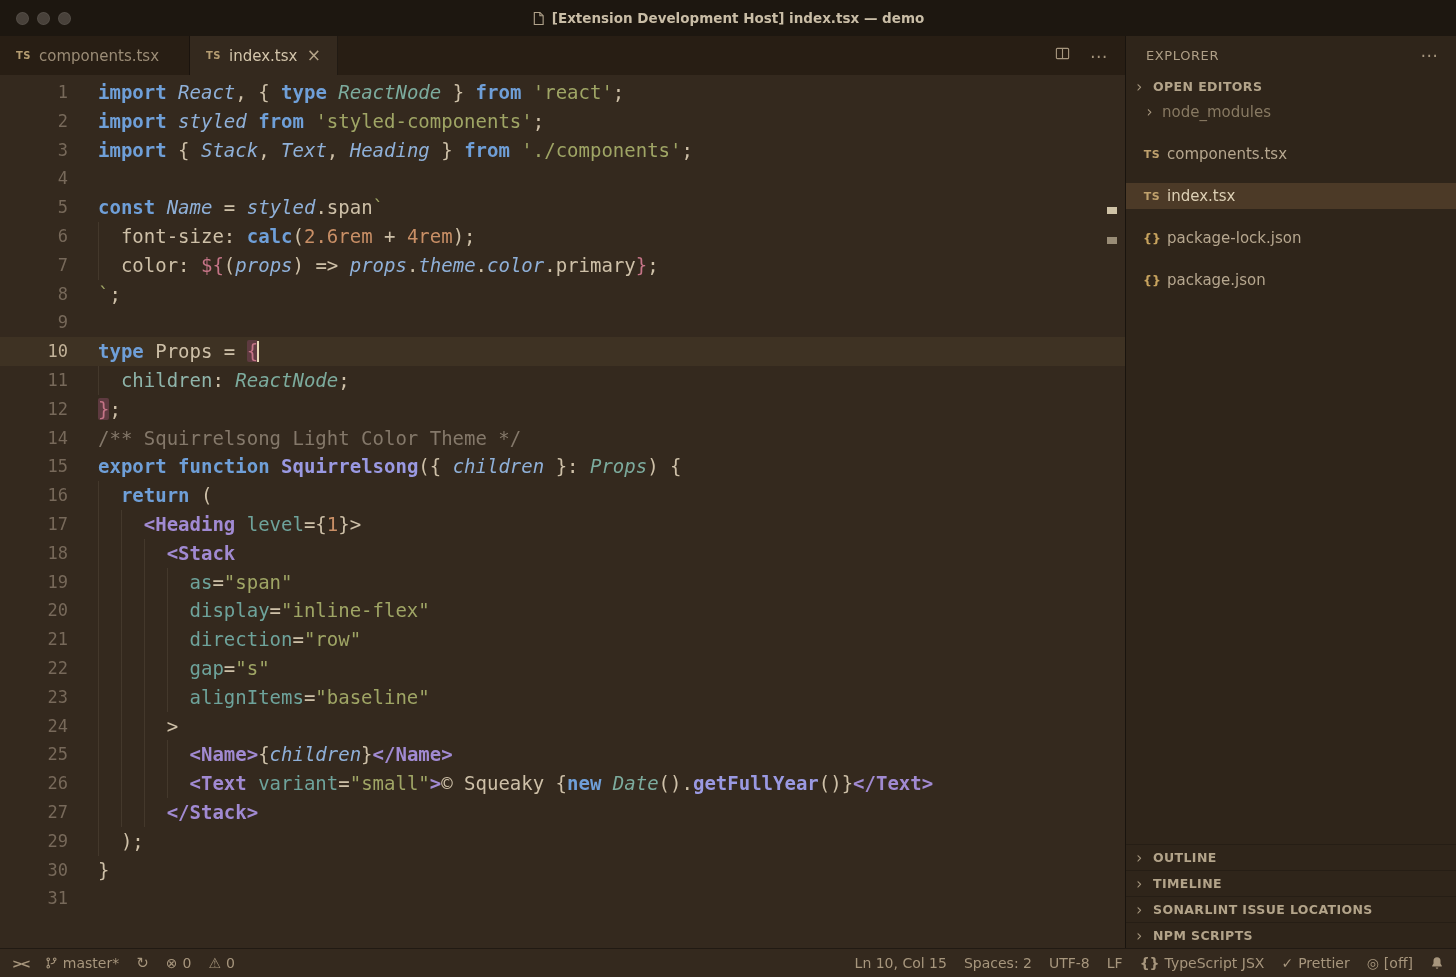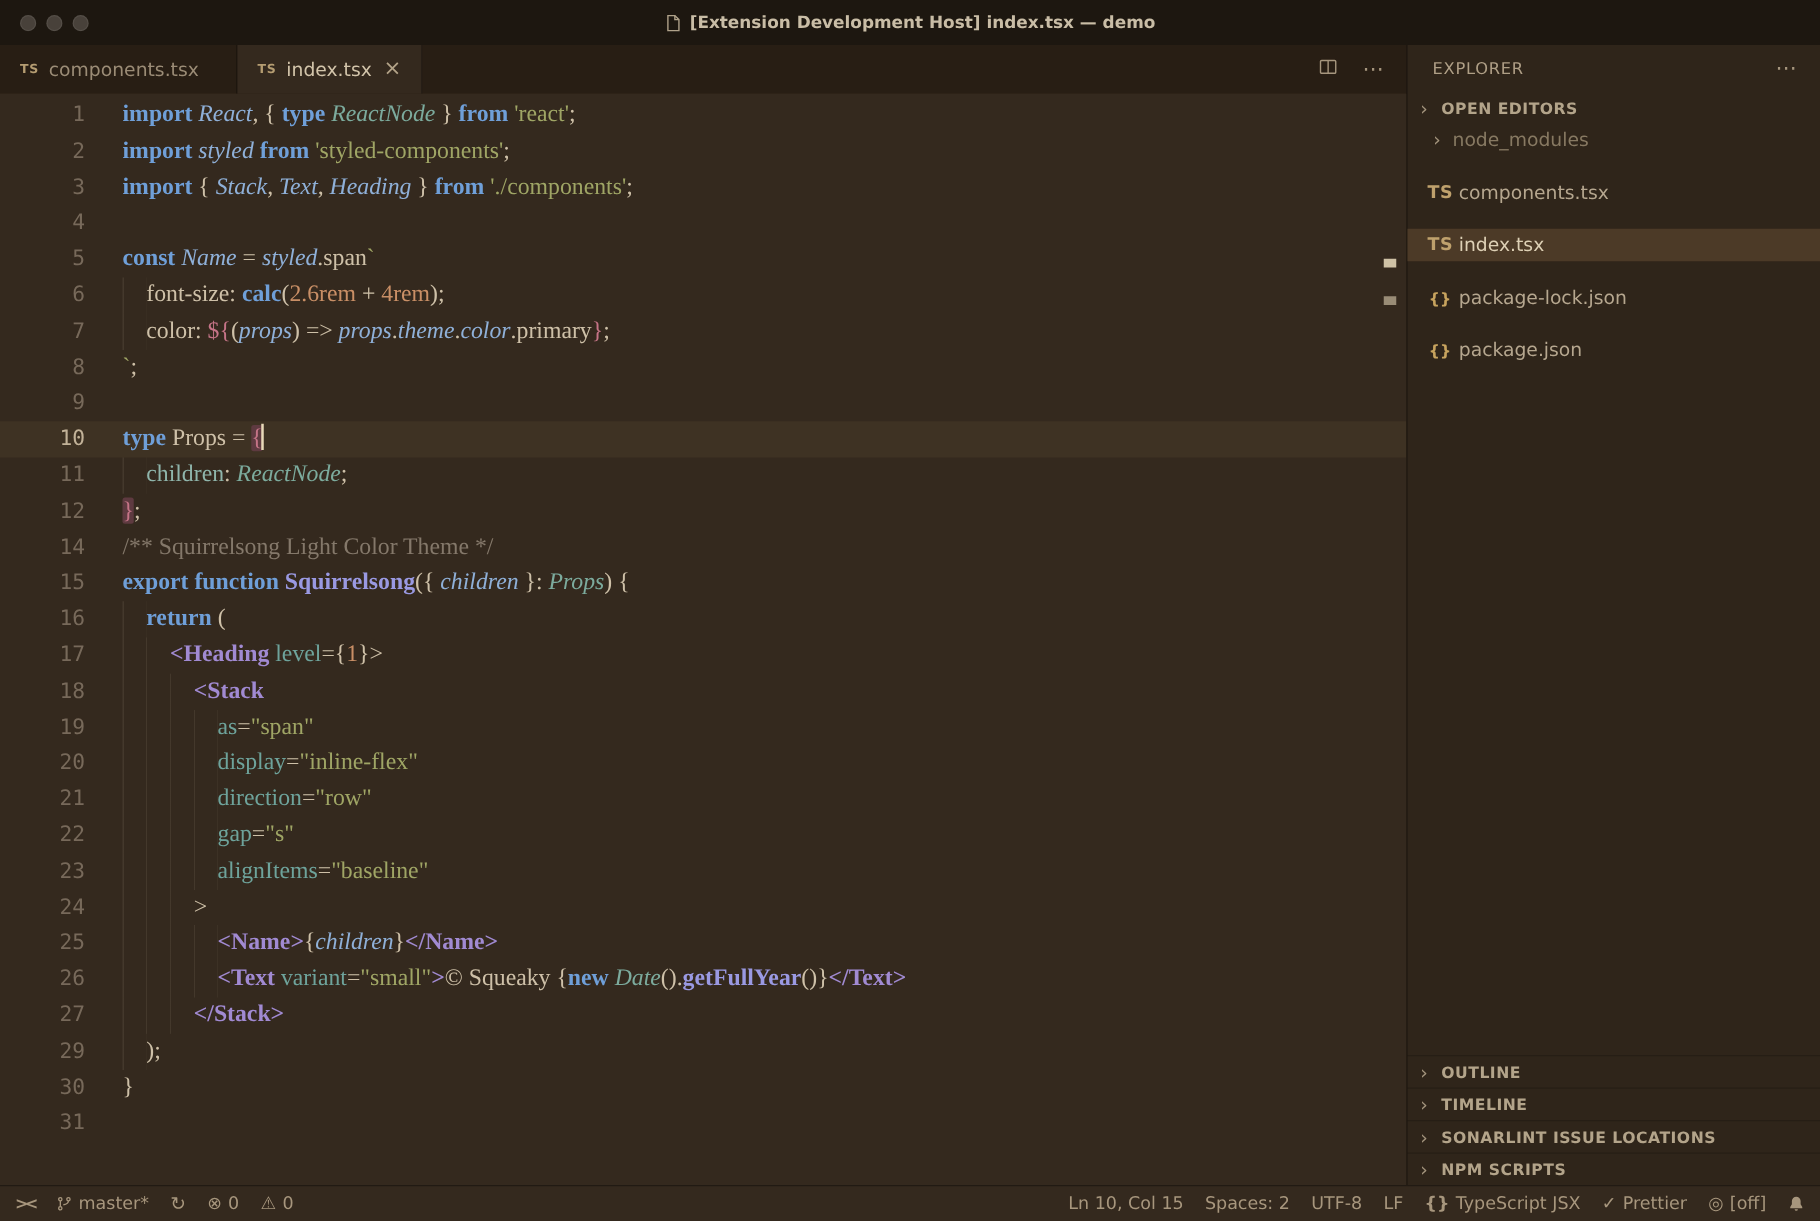--- a/index.html
+++ b/index.html
@@ -38,21 +38,21 @@
   .more::before { content:'\22EF'; font-size:17px; }
 
   
   .editor { position:relative; flex:1 1 auto; overflow:hidden; background:var(--editor-bg,#34291e);
             font-family:"DejaVu Sans Mono",monospace; font-size:19px; padding-top:3px; }
   .line { display:flex; height:28.8px; line-height:28.8px; white-space:pre; }
   .line.current { background:var(--line-highlight,#3e3223); }
   .ln { flex:0 0 68px; width:68px; text-align:right; color:var(--line-number,#77695a);
         font-size:17px; line-height:28.8px; }
   .line.current .ln { color:var(--line-number-active,#c2b298);padding-left:32px; }
-  .lc { flex:1 1 auto; padding-left:30px;font-family:Liberation Serif, serif; }
+  .lc { flex:1 1 auto; padding-left:30px; }
   .ind { display:inline-block; height:28.8px; vertical-align:top;
          background:repeating-linear-gradient(90deg, rgba(205,190,165,0.10) 0, rgba(205,190,165,0.10) 1px, transparent 1px, transparent 2ch); }
   .tk-d  { color:var(--fg,#cec0a8); }
   .tk-k  { color:var(--syntax-keyword,#6f9fd8); font-weight:bold; }
   .tk-i  { color:var(--syntax-ident,#8fb0d8); font-style:italic; }
   .tk-t  { color:var(--syntax-type,#7cab9d); font-style:italic; }
   .tk-pr { color:var(--syntax-property,#8fb5ab); }
   .tk-s  { color:var(--syntax-string,#9fa565); }
   .tk-n  { color:var(--syntax-number,#c98f66); }
   .tk-c  { color:var(--syntax-comment,#84786a); }
@@ -78,21 +78,21 @@
   .chev { display:inline-block; width:15px; text-align:center; color:#a4957d;
           font-size:15px; font-weight:normal; }
   .chev::before { content:'\203A'; display:inline-block; }
   .chev.down::before { transform:rotate(90deg); }
   #tree { display:flex; flex-direction:column;gap:16px; }
   .trow { height:26px; flex:0 0 26px; display:flex; align-items:center; gap:5px;
           padding-left:16px; color:#b6a78f; }
   .trow.selected { background:var(--selected-bg,#4c3a27); color:#ddd0b5; }
   .trow.dim .tlabel { color:#877962; }
   .fi { width:20px; flex:0 0 20px; text-align:center; font-weight:bold; }
-  .fi.ts { font-size:14px; color:#bfa16d; letter-spacing:0.5px; }
+  .fi.ts { font-size:11px; color:#bfa16d; letter-spacing:0.5px; }
   .fi.js { font-size:12.5px; color:#c7a35e; }
   .sb-spacer { flex:1 1 auto; }
 
   
   .statusbar { height:29px; flex:0 0 29px; background:var(--statusbar-bg,#34291e);
                border-top:1px solid rgba(0,0,0,0.35); display:flex; align-items:center;
                justify-content:space-between; padding:0 12px; font-size:14px; color:#a7967d; }
   .sgroup { display:flex; align-items:center; gap:17px; }
   .sitem { display:flex; align-items:center; gap:5px; white-space:nowrap; }
   .sic { display:flex; align-items:center; }

